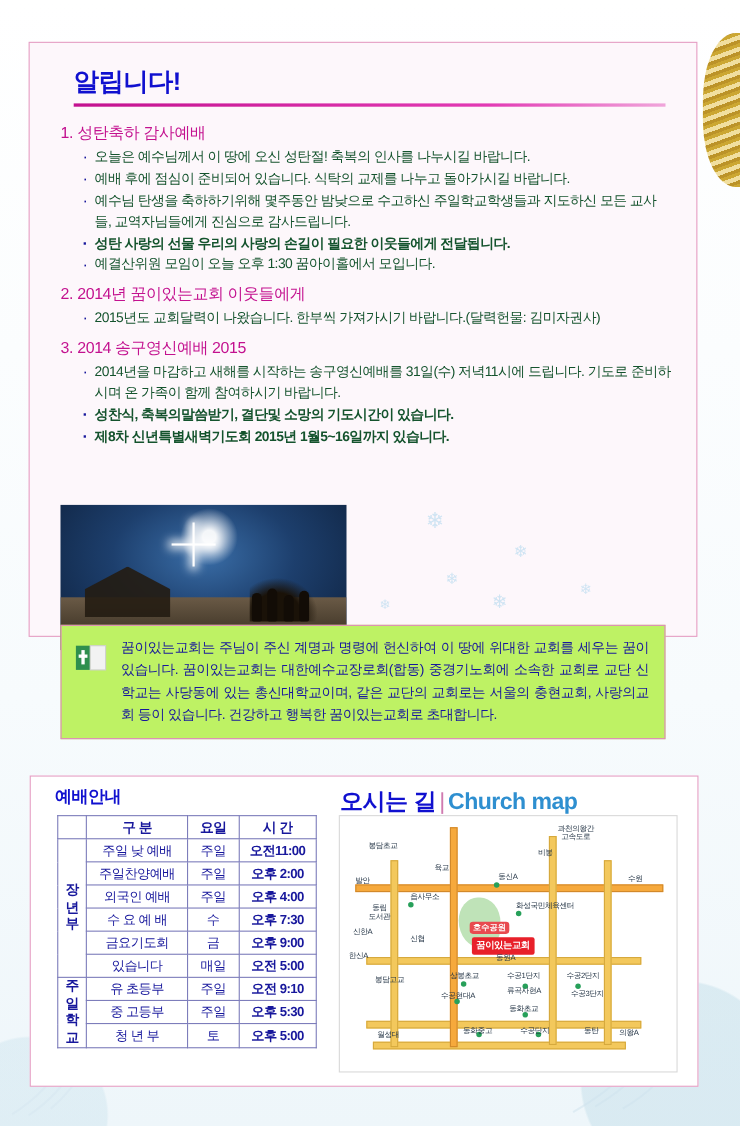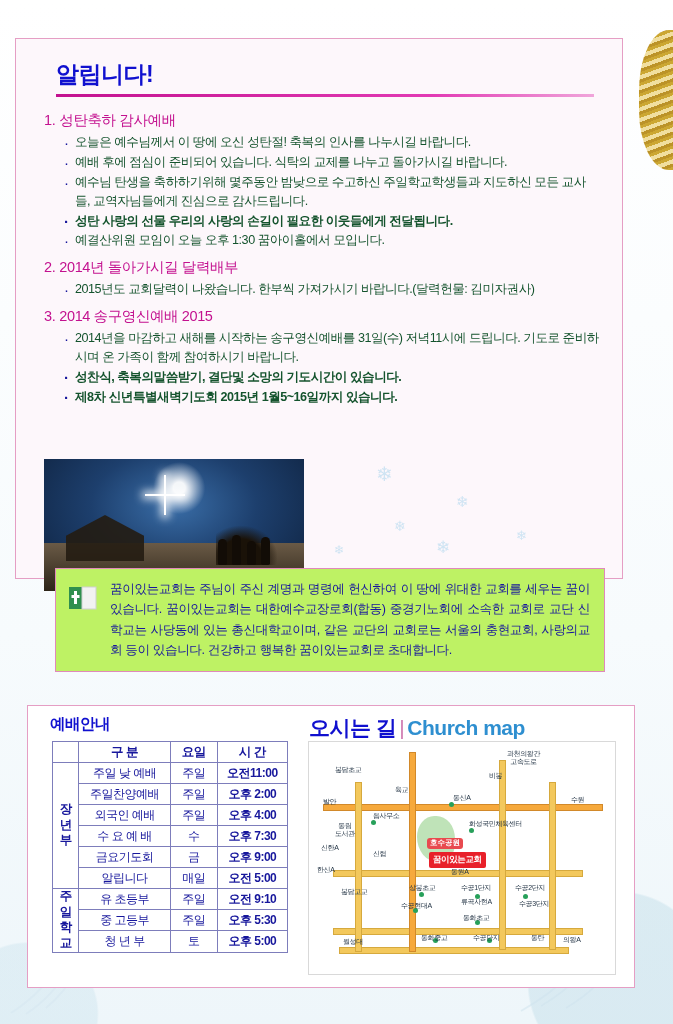--- a/index.html
+++ b/index.html
@@ -53,21 +53,21 @@
     left: 6px;
     bottom: 6px;
     width: 90px;
     height: 80px;
     opacity: .45;
   }
 
   
   .notice-panel {
     position: absolute;
-    left: 15px;
+    left: 26px;
     top: 38px;
     width: 608px;
     height: 541px;
     border: 1px solid #e59ec4;
     background: #fdf7fb;
     box-sizing: border-box;
   }
   .notice-inner {
     padding: 20px 22px 0 28px;
   }
@@ -387,21 +387,21 @@
         <li>오늘은 예수님께서 이 땅에 오신 성탄절! 축복의 인사를 나누시길 바랍니다.</li>
         <li>예배 후에 점심이 준비되어 있습니다. 식탁의 교제를 나누고 돌아가시길 바랍니다.</li>
         <li>예수님 탄생을 축하하기위해 몇주동안 밤낮으로 수고하신 주일학교학생들과 지도하신 모든 교사들, 교역자님들에게 진심으로 감사드립니다.</li>
         <li class="b">성탄 사랑의 선물   우리의 사랑의 손길이 필요한 이웃들에게 전달됩니다.</li>
         <li>예결산위원 모임이 오늘 오후 1:30 꿈아이홀에서 모입니다.</li>
       </ul>
     </div>
 
     <div class="sec">
       <div class="sec-head">
-        <span class="num">2.</span><span>2014년 돌아가시길 달력배부</span>
+        <span class="num">2.</span><span>2014년 꿈이있는교회 이웃들에게</span>
       </div>
       <ul class="bullets">
         <li>2015년도 교회달력이 나왔습니다. 한부씩 가져가시기 바랍니다.(달력헌물: 김미자권사)</li>
       </ul>
     </div>
 
     <div class="sec">
       <div class="sec-head">
         <span class="num">3.</span><span>2014 송구영신예배 2015</span>
       </div>
@@ -478,21 +478,21 @@
         <td class="name">수 요 예 배</td>
         <td class="day">수</td>
         <td class="time">오후 7:30</td>
       </tr>
       <tr>
         <td class="name">금요기도회</td>
         <td class="day">금</td>
         <td class="time">오후 9:00</td>
       </tr>
       <tr>
-        <td class="name">알립니다</td>
+        <td class="name">있습니다</td>
         <td class="day">매일</td>
         <td class="time">오전 5:00</td>
       </tr>
 
       <tr>
         <td class="vert" rowspan="3">주<br>일<br>학<br>교</td>
         <td class="name">유 초등부</td>
         <td class="day">주일</td>
         <td class="time">오전 9:10</td>
       </tr>

